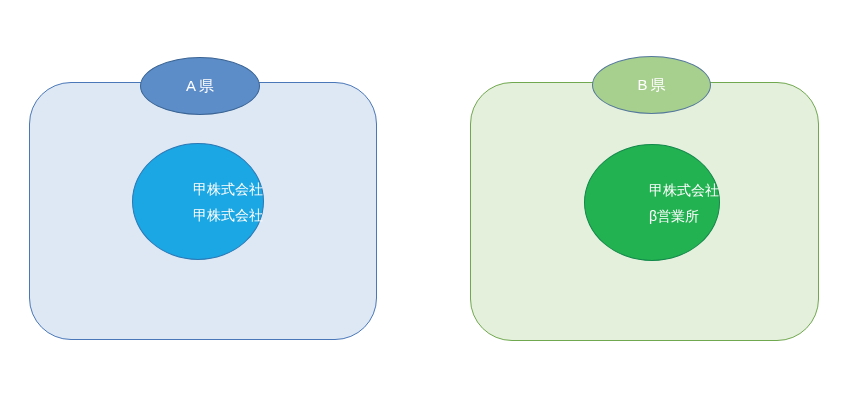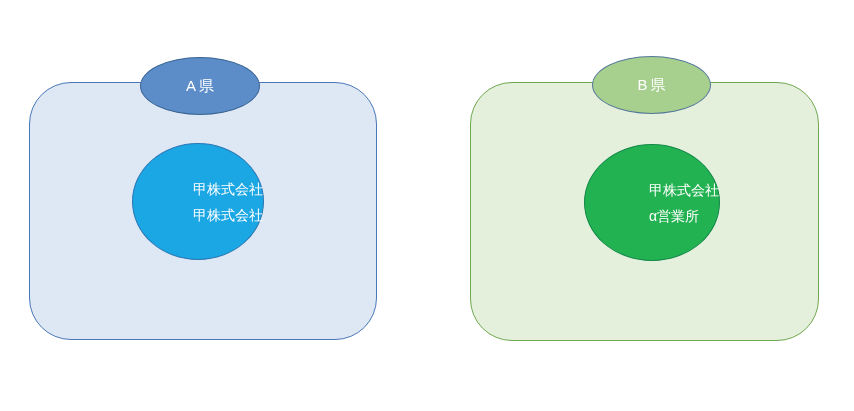--- a/index.html
+++ b/index.html
@@ -92,18 +92,18 @@
   </section>
 
   <section class="group g1" style="--region-fill: #e5f0dc; --region-border: #6fa84e; --badge-fill: #a7cf8e; --badge-border: #54789c; --node-fill: #23b251; --node-border: #12884a; --text: #ffffff;">
     <div class="region"></div>
     <div class="badge">
       <span class="badge-label">B県</span>
     </div>
     <div class="node">
       <div class="node-text">
         <div>甲株式会社</div>
-        <div>α営業所</div>
+        <div>β営業所</div>
       </div>
     </div>
   </section>
 
 </div>
 
 </body></html>

